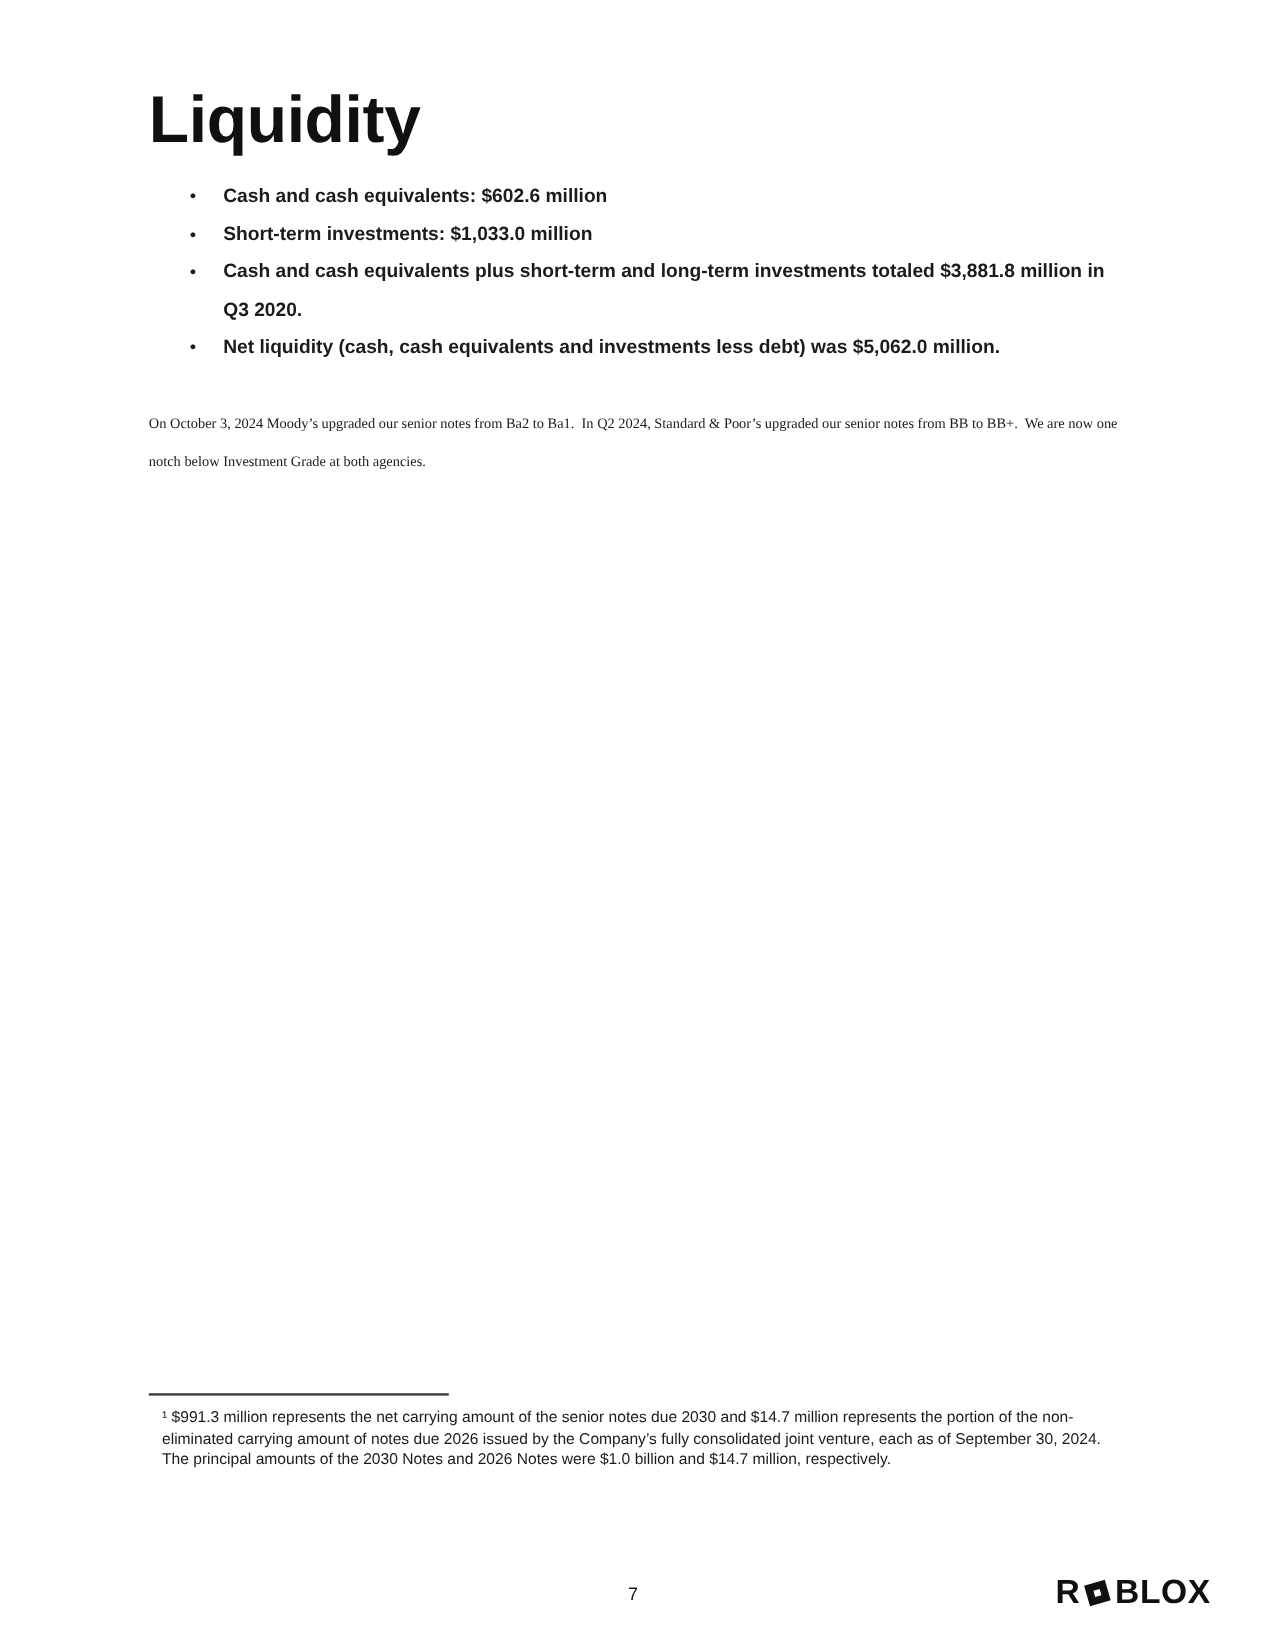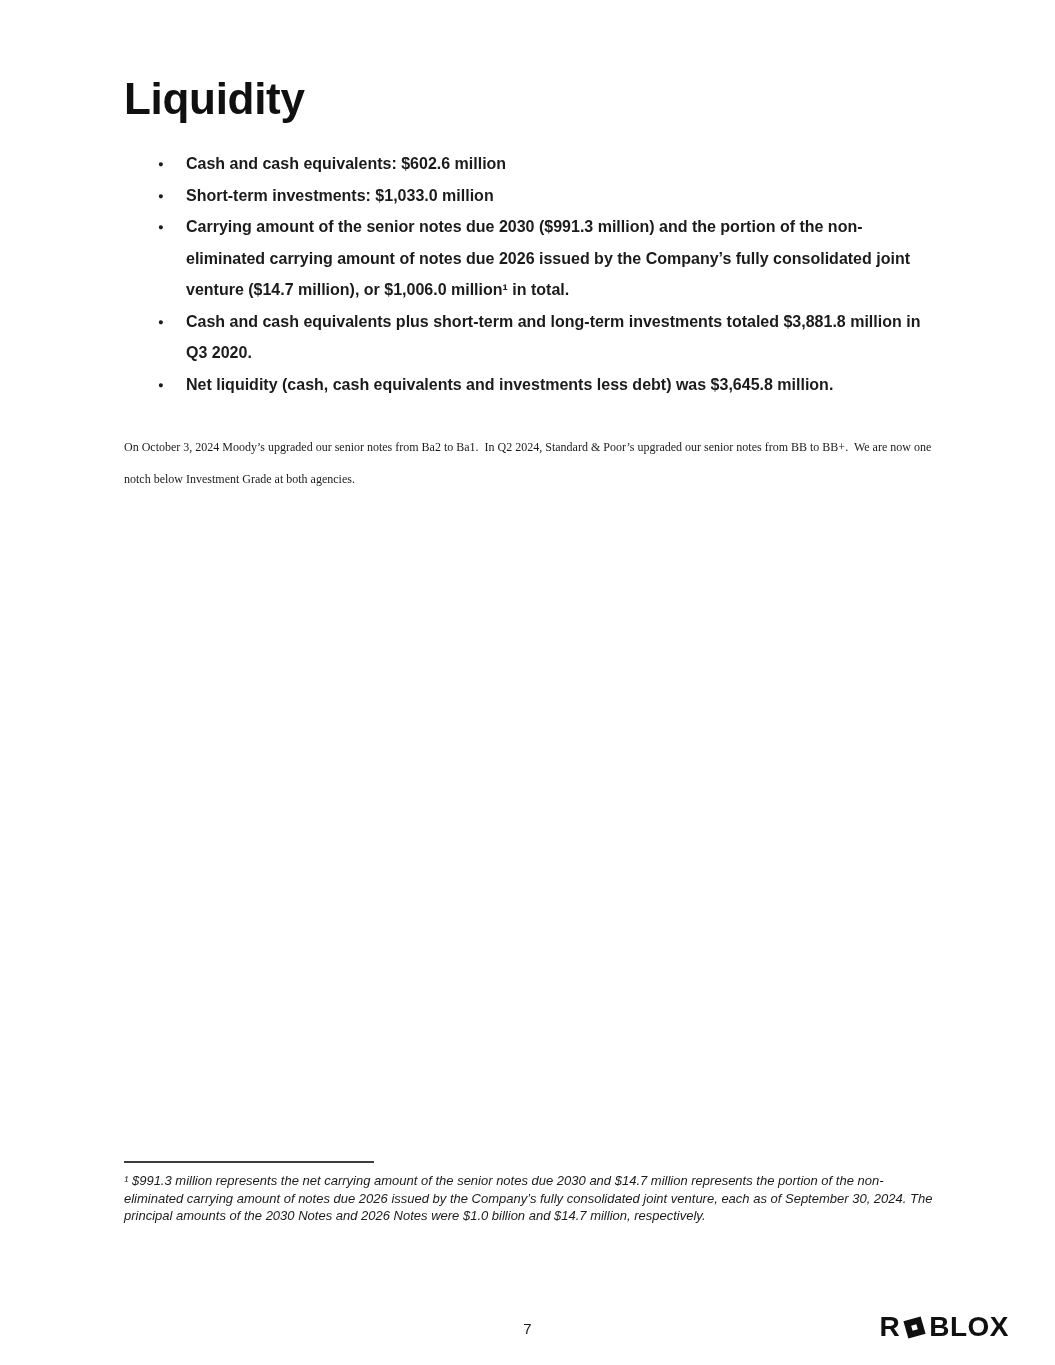--- a/index.html
+++ b/index.html
@@ -11,21 +11,21 @@
     position: relative;
     overflow: hidden;
   }
   .content {
     position: absolute;
     left: 124px; top: 0;
     width: 812px;
   }
   .title {
     margin: 74px 0 0 0;
-    font-size: 44px;
+    font-size: 55px;
     line-height: 50px;
     font-weight: 700;
     letter-spacing: -0.3px;
     color: var(--title, #101010);
   }
   .intro {
     margin: 38px 0 0 0;
     font-size: 16px;
     line-height: 26px;
   }
@@ -56,24 +56,23 @@
     position: absolute;
     left: 124px; top: 1161px;
     width: 812px;
   }
   .footnote-rule {
     width: 250px; height: 2px;
     background: var(--rule, #3d3d3d);
     border: 0; margin: 0;
   }
   .footnote-text {
-    margin: 9px 0 0 0;
+    margin: 9px 0 0 11px;
     font-size: 13px;
     line-height: 17.5px;
-    font-style: italic;
   }
   .footer-pagenum {
     position: absolute;
     top: 1320px; left: 0;
     width: 100%;
     text-align: center;
     font-size: 15px;
   }
   .logo {
     position: absolute;
@@ -95,23 +94,22 @@
 </head>
 <body>
 
 <div class="content">
   <h1 class="title">Liquidity</h1>
 
 
   <ul class="bullets">
     <li>Cash and cash equivalents: $602.6 million</li>
     <li>Short-term investments: $1,033.0 million</li>
-    <li>Carrying amount of the senior notes due 2030 ($991.3 million) and the portion of the non-eliminated carrying amount of notes due 2026 issued by the Company’s fully consolidated joint venture ($14.7 million), or $1,006.0 million¹ in total.</li>
     <li>Cash and cash equivalents plus short-term and long-term investments totaled $3,881.8 million in Q3 2020.</li>
-    <li>Net liquidity (cash, cash equivalents and investments less debt) was $3,645.8 million.</li>
+    <li>Net liquidity (cash, cash equivalents and investments less debt) was $5,062.0 million.</li>
   </ul>
 
   <p class="para">On October 3, 2024 Moody’s upgraded our senior notes from Ba2 to Ba1.  In Q2 2024, Standard &amp; Poor’s upgraded our senior notes from BB to BB+.  We are now one notch below Investment Grade at both agencies.</p>
 </div>
 
 <div class="footnote">
   <div class="footnote-rule"></div>
   <p class="footnote-text">¹ $991.3 million represents the net carrying amount of the senior notes due 2030 and $14.7 million represents the portion of the non-eliminated carrying amount of notes due 2026 issued by the Company’s fully consolidated joint venture, each as of September 30, 2024. The principal amounts of the 2030 Notes and 2026 Notes were $1.0 billion and $14.7 million, respectively.</p>
 </div>
 

